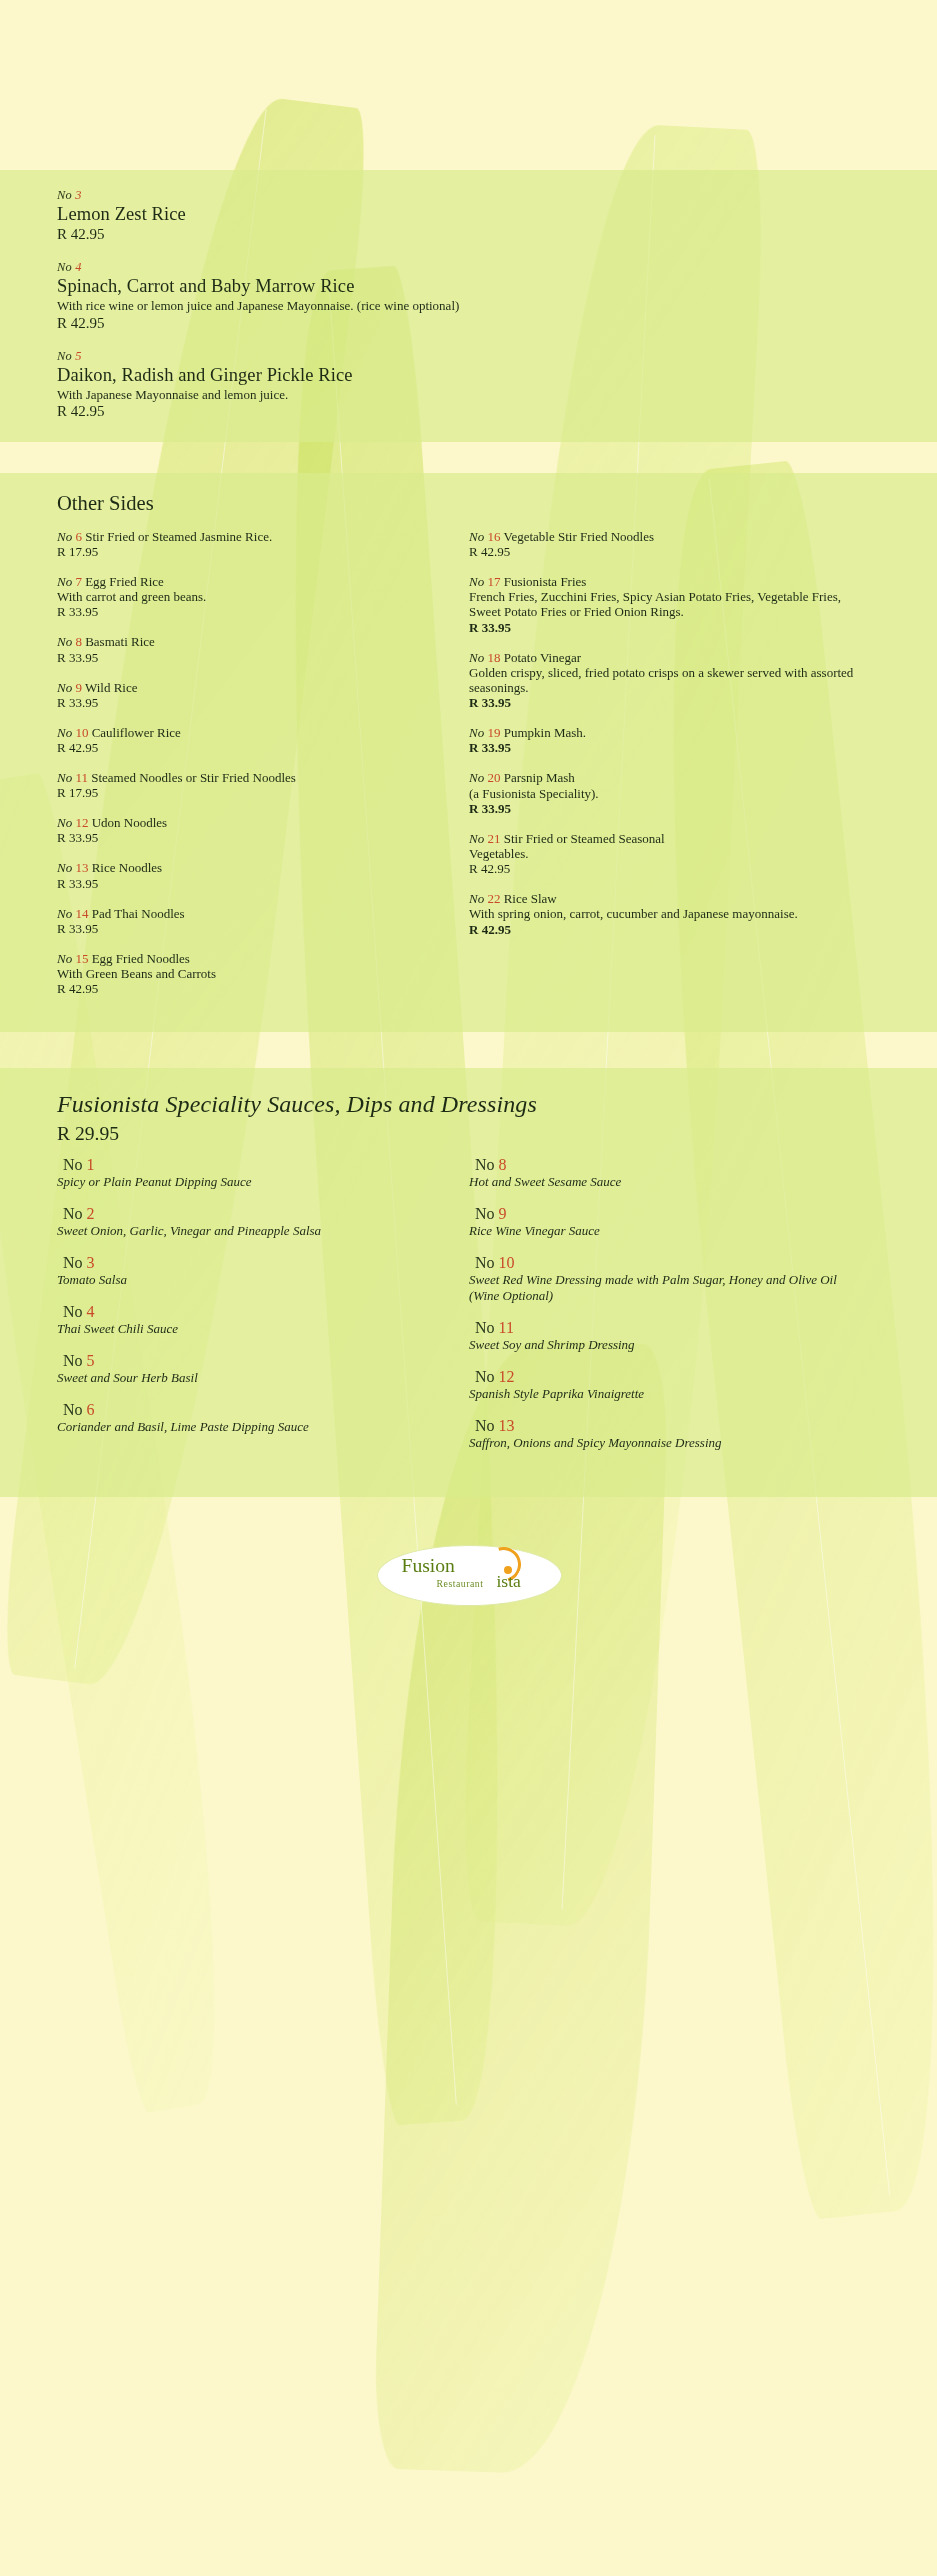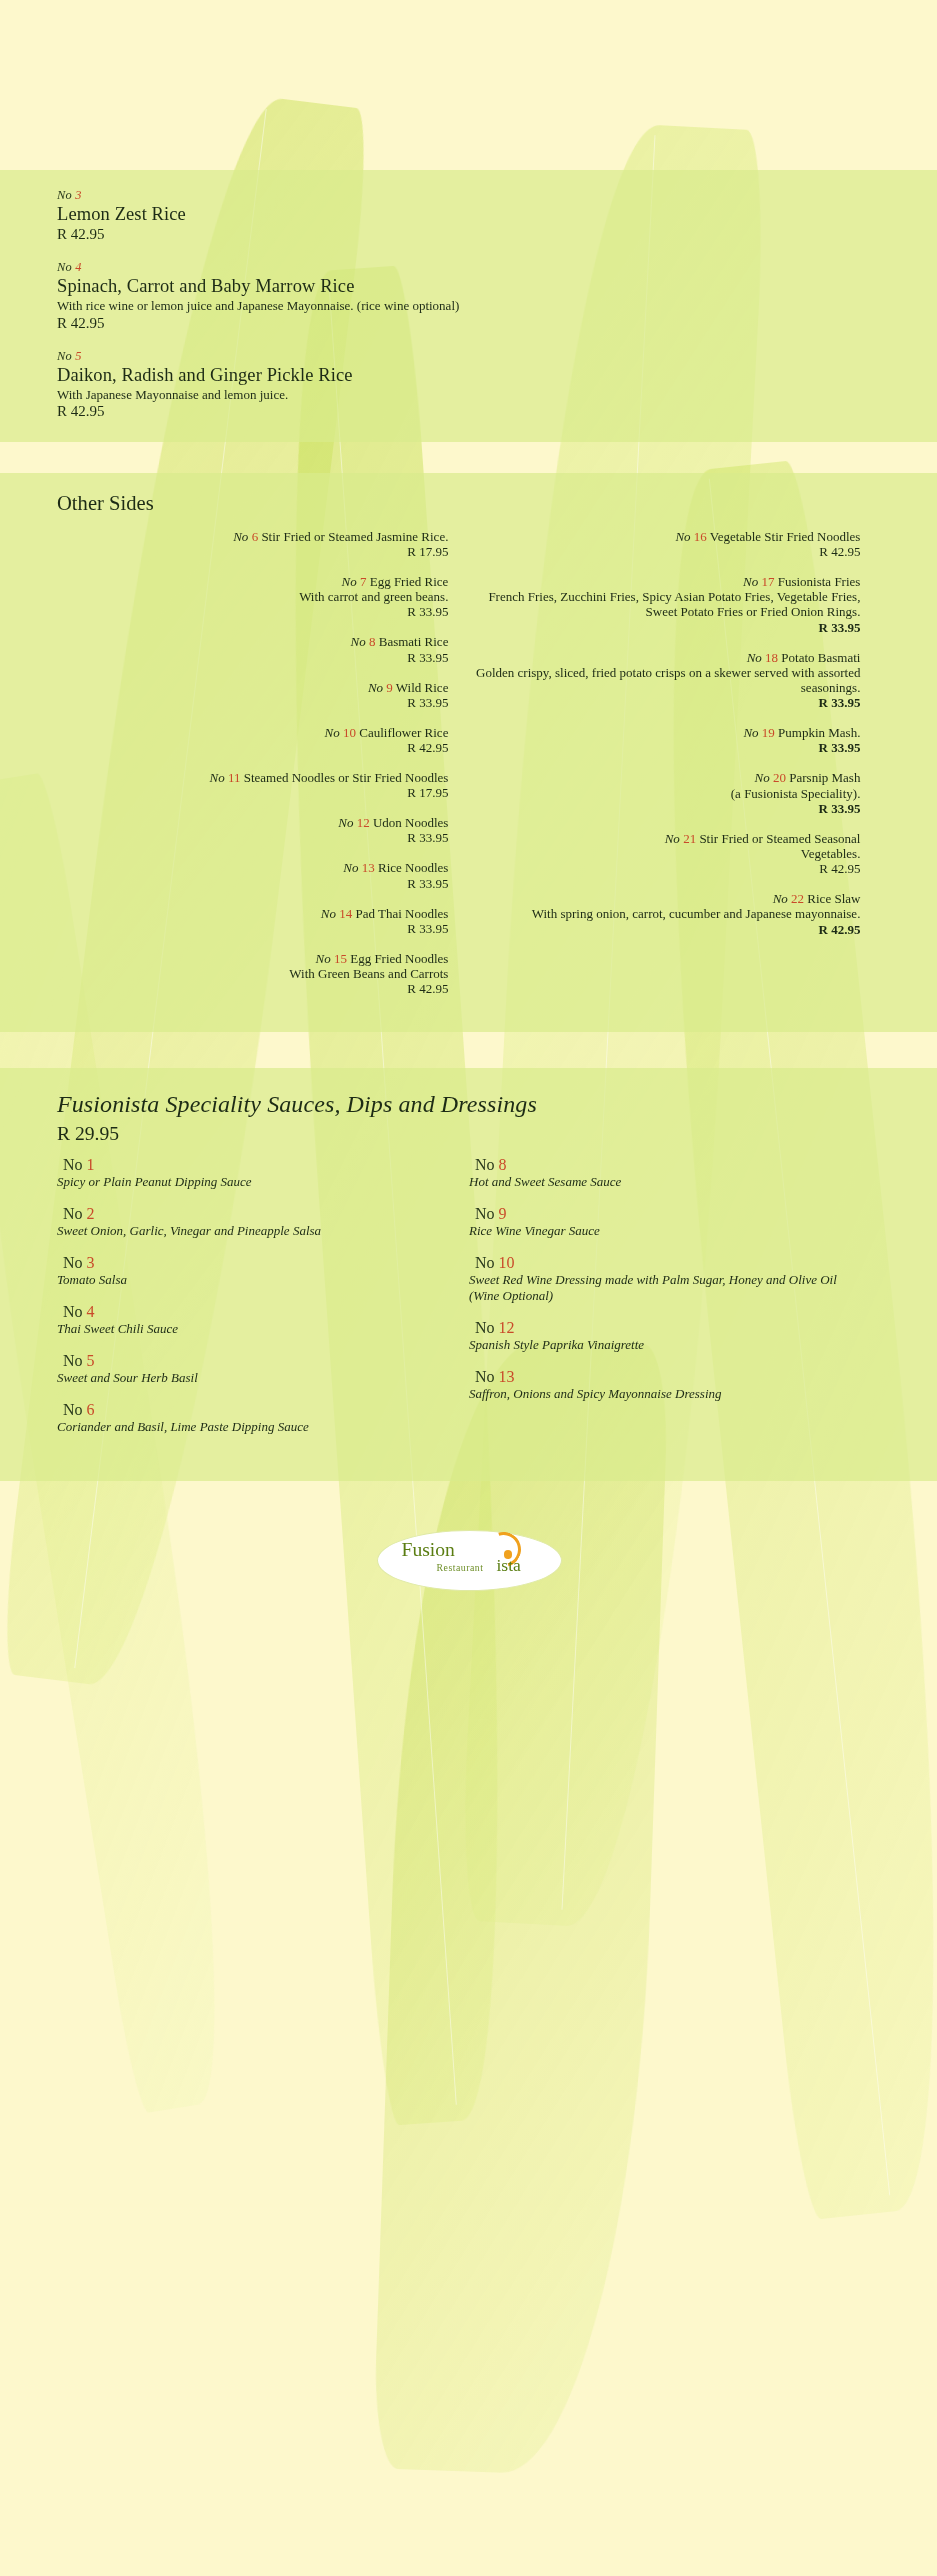--- a/index.html
+++ b/index.html
@@ -105,21 +105,21 @@
   .sec-sides { padding: 15.5px 57px 20.6px 57px; }
   .sides-title {
     font-size: 20.6px;
     margin: 3.1px 0 14.4px 0;
     color: #1d2b15;
   }
   .sides-cols {
     display: flex;
     gap: 0px;
   }
-  .sides-col { width: 50%; box-sizing: border-box; padding-right: 20.6px; text-align: right; }
+  .sides-col { width: 50%; box-sizing: border-box; padding-right: 20.6px; }
   .side-item { margin-bottom: 14.4px; }
   .side-line {
     font-size: 13px;
     line-height: 1.17;
     color: #1d2b15;
   }
   .side-line .num { color: #c94a2a; }
   .side-line .ital { font-style: italic; }
   .side-price {
     font-size: 13px;
@@ -392,21 +392,21 @@
             <span>Fusionista Fries</span>
           </div>
           <div class="side-line">French Fries,  Zucchini Fries, Spicy Asian Potato Fries, Vegetable Fries, Sweet Potato Fries  or  Fried Onion Rings.</div>
           <div class="side-price bold">R 33.95</div>
         </div>
 
         <div class="side-item">
           <div class="side-line">
             <span class="ital">No</span>
             <span class="num">18</span>
-            <span>Potato Basmati</span>
+            <span>Potato Vinegar</span>
           </div>
           <div class="side-line">Golden crispy, sliced, fried potato crisps on a skewer served with assorted seasonings.</div>
           <div class="side-price bold">R 33.95</div>
         </div>
 
         <div class="side-item">
           <div class="side-line">
             <span class="ital">No</span>
             <span class="num">19</span>
             <span>Pumpkin Mash.</span>
@@ -527,20 +527,27 @@
         </div>
 
         <div class="sauce-item">
           <div class="sauce-no">
             <span>No</span>
             <span class="num">10</span>
           </div>
           <div class="sauce-name">Sweet Red Wine Dressing made with Palm Sugar, Honey and Olive Oil (Wine Optional)</div>
         </div>
 
+        <div class="sauce-item">
+          <div class="sauce-no">
+            <span>No</span>
+            <span class="num">11</span>
+          </div>
+          <div class="sauce-name">Sweet Soy and Shrimp Dressing</div>
+        </div>
 
         <div class="sauce-item">
           <div class="sauce-no">
             <span>No</span>
             <span class="num">12</span>
           </div>
           <div class="sauce-name">Spanish Style Paprika Vinaigrette</div>
         </div>
 
         <div class="sauce-item">

